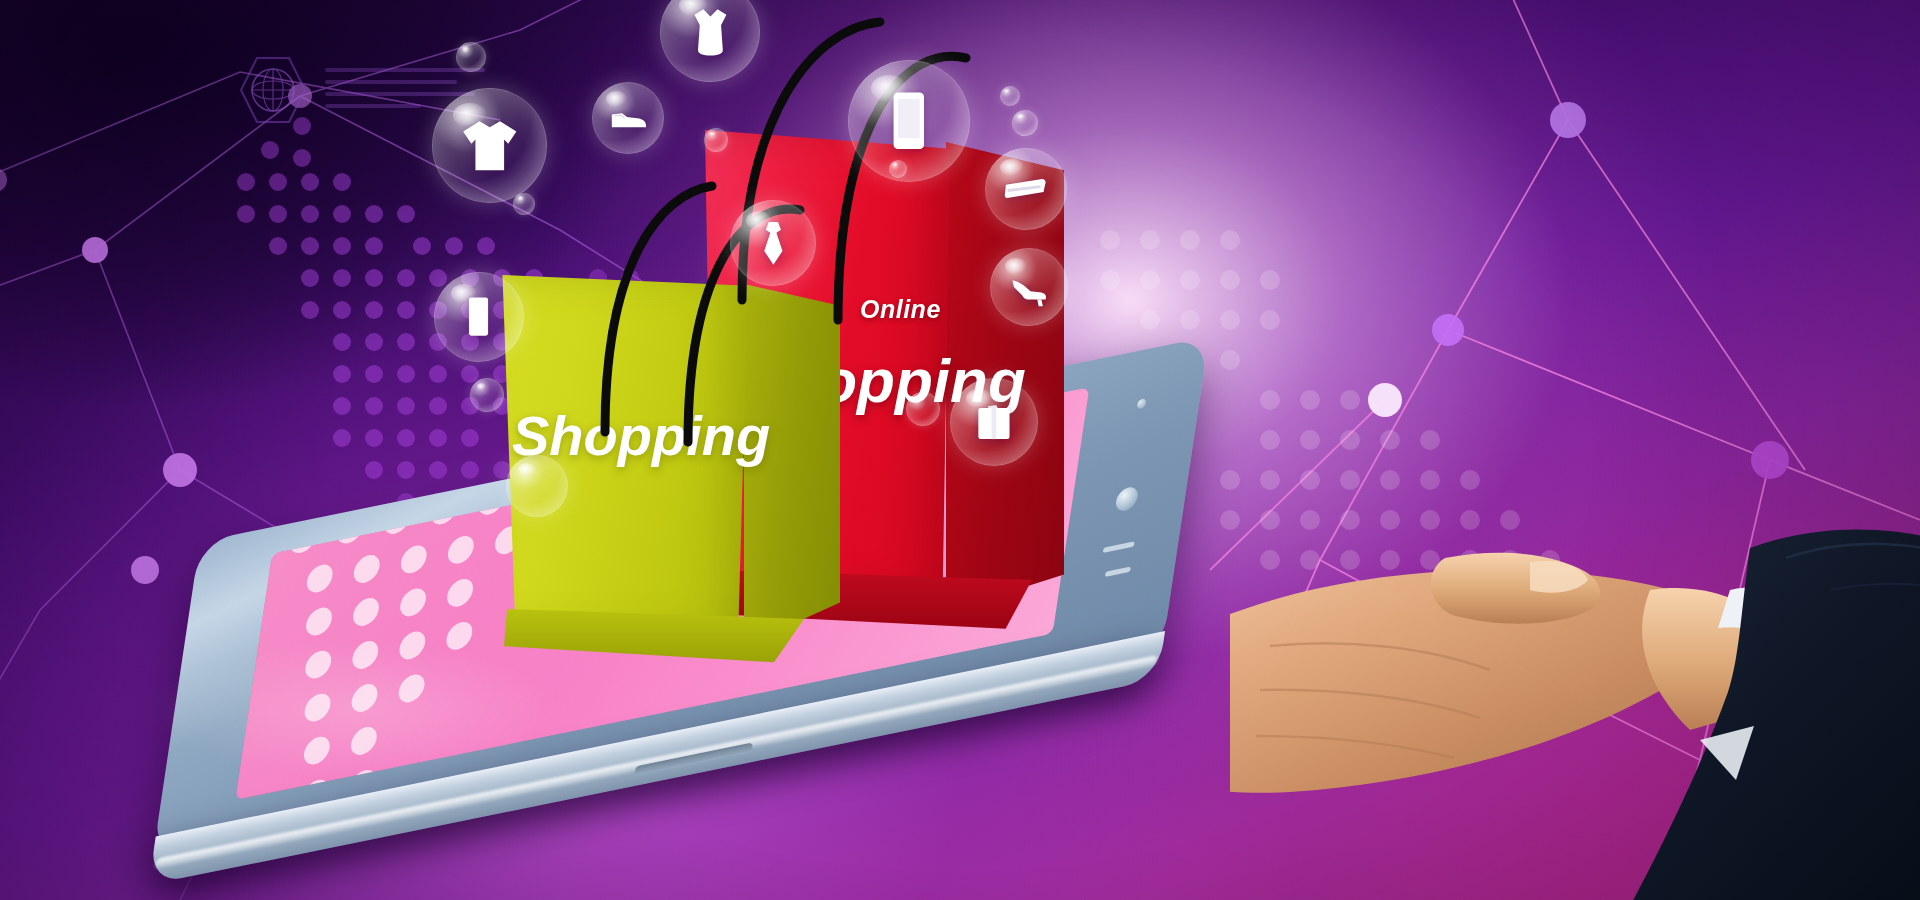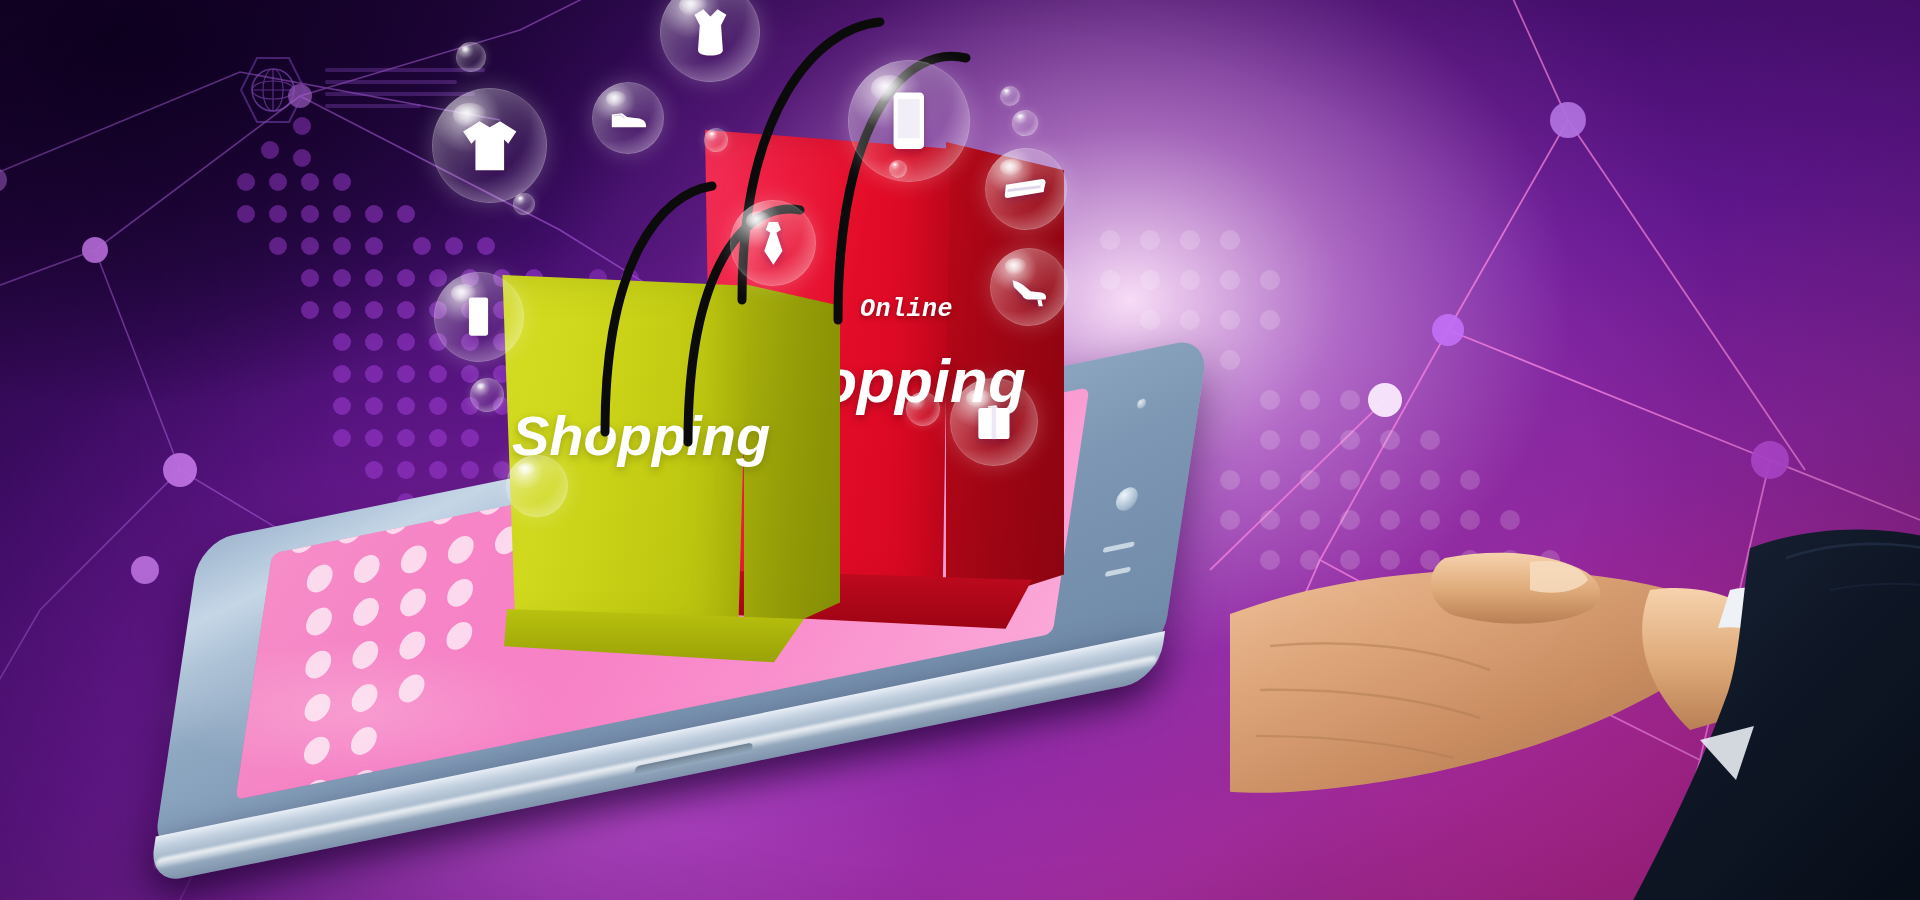--- a/index.html
+++ b/index.html
@@ -139,21 +139,21 @@
   }
   #bag-red .bottomflap {
     left: 2px; top: 440px; width: 330px; height: 70px;
     background: linear-gradient(180deg, #c00a1e, #960312);
     clip-path: polygon(2% 0%, 100% 14%, 92% 84%, 0% 62%);
   }
   #bag-red .label-online {
     position: absolute; left: 160px; top: 165px;
     font-size: 25px; font-weight: bold; font-style: italic; color: #fff;
     text-shadow: 0 2px 5px rgba(90,0,12,.6);
-    letter-spacing: .5px; z-index: 3; font-family: Liberation Mono, monospace;
+    letter-spacing: .5px; z-index: 3;
   }
   #bag-red .label-shopping {
     position: absolute; left: 40px; top: 215px;
     font-size: 62px; font-weight: bold; font-style: italic; color: #fff;
     text-shadow: 0 3px 8px rgba(90,0,12,.55);
     white-space: nowrap; z-index: 2;
   }
 
   
   #bag-yellow { left: 500px; top: 275px; width: 340px; height: 400px; z-index: 8; }

